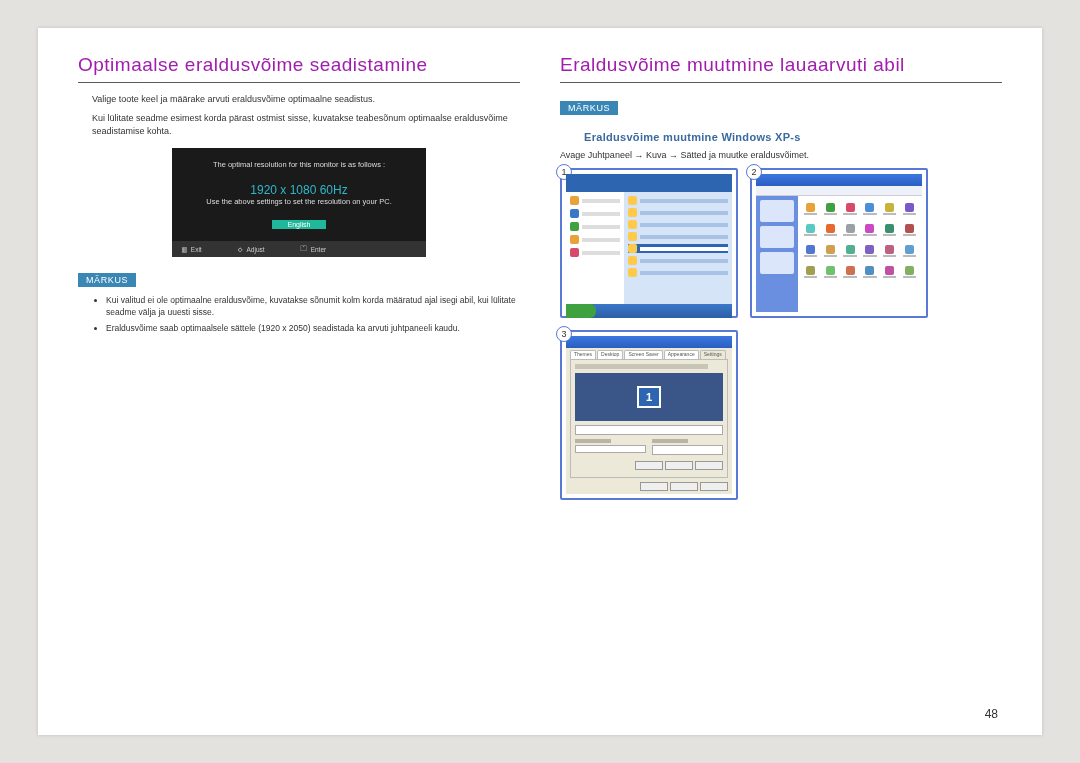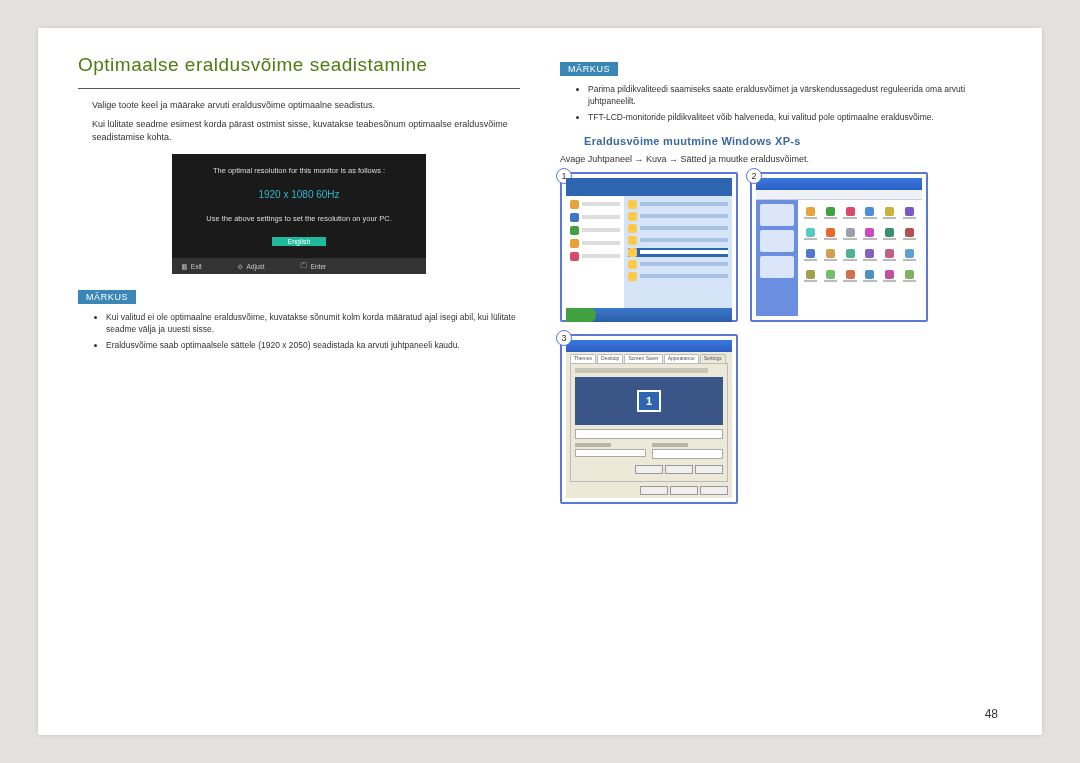--- a/index.html
+++ b/index.html
@@ -25,24 +25,24 @@
     font-size: 9px;
     letter-spacing: .6px;
     color: #888;
     margin-bottom: 24px;
   }
   .cols { display: flex; gap: 40px; }
   .col { flex: 1; min-width: 0; }
   h1 {
     font-size: 19px;
     font-weight: 400;
-    color: #4d7c0f;
+    color: #a21caf;
     letter-spacing: .5px;
     border-bottom: 1px solid #5a5a5a;
-    padding-bottom: 12px;
+    padding-bottom: 6px;
     margin-bottom: 10px;
   }
   .para {
     font-size: 9px;
     line-height: 1.45;
     color: #333;
     margin: 6px 0 6px 14px;
   }
   .para-no-indent { margin-left: 0; }
   .note-label {
@@ -94,21 +94,21 @@
   .osd-wrap { display:flex; justify-content:center; margin: 10px 0 8px 0; }
   .osd {
     width: 254px;
     background: #1a1a1a;
     color: #ddd;
     font-size: 7.5px;
     text-align: center;
     padding: 12px 10px 0 10px;
   }
   .osd .t1 { margin-bottom: 14px; }
-  .osd .res { color: #2fb7c9; font-size: 10px; margin-bottom: 14px; }
+  .osd .res { color: #2fb7c9; font-size: 12px; }
   .osd .t2 { margin-bottom: 14px; }
   .osd .lang {
     display:inline-block;
     background:#1fb89a;
     color:#fff;
     font-size:7px;
     padding:1px 16px;
     margin-bottom: 12px;
   }
   .osd .bar {
@@ -235,26 +235,23 @@
 
 
       <div class="note-label">MÄRKUS</div>
       <ul class="bullets">
         <li>Kui valitud ei ole optimaalne eraldusvõime, kuvatakse sõnumit kolm korda määratud ajal isegi abil, kui lülitate seadme välja ja uuesti sisse.</li>
         <li>Eraldusvõime saab optimaalsele sättele (1920 x 2050) seadistada ka arvuti juhtpaneeli kaudu.</li>
       </ul>
     </div>
 
     <div class="col">
+      <h1>Eraldusvõime muutmine lauaarvuti abil</h1>
 
       <div class="note-label">MÄRKUS</div>
-      <ul class="bullets">
-        <li>Parima pildikvaliteedi saamiseks saate eraldusvõimet ja värskendussagedust reguleerida oma arvuti juhtpaneelilt.</li>
-        <li>TFT-LCD-monitoride pildikvaliteet võib halveneda, kui valitud pole optimaalne eraldusvõime.</li>
-      </ul>
 
       <h2 class="sub">Eraldusvõime muutmine Windows XP-s</h2>
       <p class="para para-no-indent">Avage Juhtpaneel → Kuva → Sätted ja muutke eraldusvõimet.</p>
 
       <div class="shots">
 
         <div class="shot shot-1">
           <div class="num">1</div>
           <div class="s1-inner">
             <div class="s1-top"></div>

